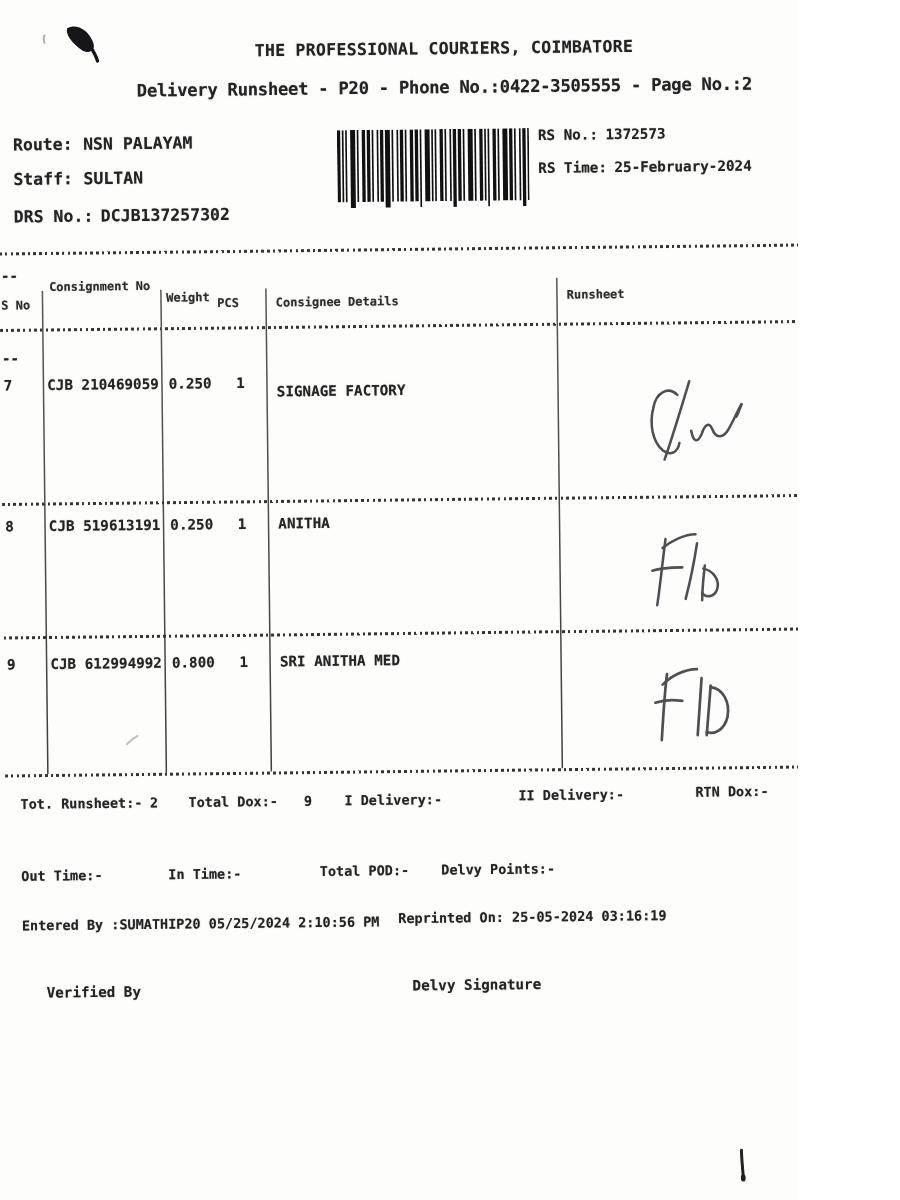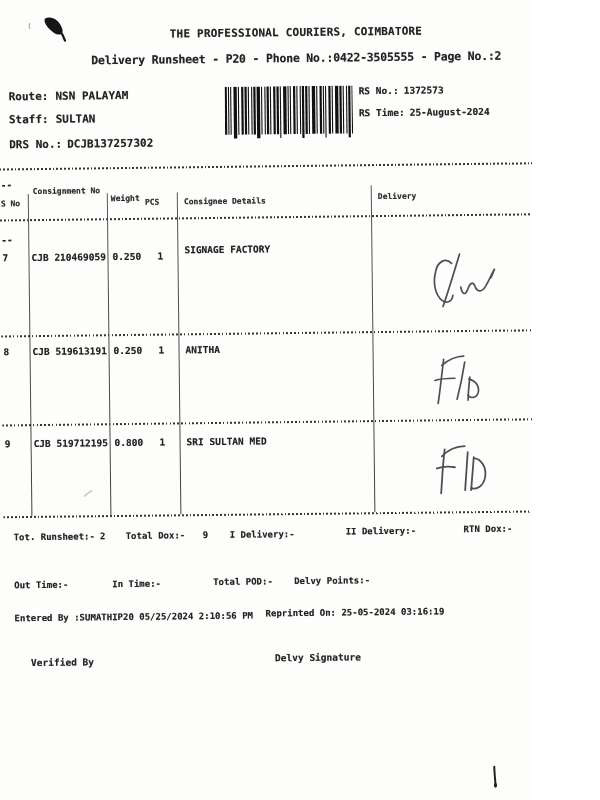--- a/index.html
+++ b/index.html
@@ -77,58 +77,58 @@
           <rect x="100" y="0" width="3" height="48" fill="#111111"></rect>
           <rect x="104" y="0" width="2" height="48" fill="#111111"></rect>
           <rect x="107" y="0" width="1" height="48" fill="#111111"></rect>
           <rect x="110" y="0" width="1" height="48" fill="#111111"></rect>
           <rect x="112" y="0" width="2" height="52" fill="#111111"></rect>
           <rect x="115" y="0" width="1" height="48" fill="#111111"></rect>
         </svg>
     </div>
 
     <div class="txt fs-rs" style="left:362px;top:87px"><span>RS No.:</span><span class="gap2">1372573</span></div>
-    <div class="txt fs-rs" style="left:362px;top:109px"><span>RS Time:</span><span class="gap2">25-August-2024</span></div>
+    <div class="txt fs-rs" style="left:362px;top:109px"><span>RS Time:</span><span class="gap2">25-February-2024</span></div>
 
     <div class="dash" style="top:165px"></div>
     <div class="txt fs-row" style="left:3px;top:177px">--</div>
     <div class="dash" style="top:216px"></div>
     <div class="txt fs-row" style="left:3px;top:232px">--</div>
 
     <div class="vline" style="left:30px;top:191px;height:322px"></div>
     <div class="vline" style="left:109px;top:191px;height:322px"></div>
     <div class="vline" style="left:179px;top:191px;height:322px"></div>
     <div class="vline" style="left:373px;top:186px;height:327px"></div>
 
     <span class="txt fs-th" style="left:3px;top:196px">S No</span>
     <span class="txt fs-th" style="left:35px;top:184px">Consignment No</span>
     <span class="txt fs-th" style="left:113px;top:192px">Weight</span>
     <span class="txt fs-th" style="left:147px;top:196px">PCS</span>
     <span class="txt fs-th" style="left:186px;top:196px">Consignee Details</span>
-    <span class="txt fs-th" style="left:380px;top:193px">Delivery</span>
+    <span class="txt fs-th" style="left:380px;top:193px">Runsheet</span>
 
     <span class="txt fs-row" style="left:4px;top:250px">7</span>
     <span class="txt fs-row" style="left:33px;top:250px">CJB 210469059</span>
     <span class="txt fs-row" style="left:114px;top:250px">0.250</span>
     <span class="txt fs-row" style="left:159px;top:250px">1</span>
-    <span class="txt fs-row" style="left:186px;top:244px">SIGNAGE FACTORY</span>
+    <span class="txt fs-row" style="left:186px;top:256px">SIGNAGE FACTORY</span>
     <div class="dash" style="top:332px"></div>
 
     <span class="txt fs-row" style="left:4px;top:344px">8</span>
     <span class="txt fs-row" style="left:33px;top:344px">CJB 519613191</span>
     <span class="txt fs-row" style="left:114px;top:344px">0.250</span>
     <span class="txt fs-row" style="left:159px;top:344px">1</span>
     <span class="txt fs-row" style="left:186px;top:344px">ANITHA</span>
     <div class="dash" style="top:421px"></div>
 
     <span class="txt fs-row" style="left:4px;top:436px">9</span>
-    <span class="txt fs-row" style="left:33px;top:436px">CJB 519712195</span>
+    <span class="txt fs-row" style="left:33px;top:436px">CJB 612994992</span>
     <span class="txt fs-row" style="left:114px;top:436px">0.800</span>
     <span class="txt fs-row" style="left:159px;top:436px">1</span>
-    <span class="txt fs-row" style="left:186px;top:436px">SRI SULTAN MED</span>
+    <span class="txt fs-row" style="left:186px;top:436px">SRI ANITHA MED</span>
     <div class="dash" style="top:513px"></div>
 
     <div class="txt fs-sum" style="left:12px;top:529px"><span>Tot. Runsheet:-</span><span class="gap2">2</span></div>
     <span class="txt fs-sum" style="left:124px;top:529px">Total Dox:-</span>
     <span class="txt fs-sum" style="left:201px;top:529px">9</span>
     <span class="txt fs-sum" style="left:228px;top:529px">I Delivery:-</span>
     <span class="txt fs-sum" style="left:344px;top:527px">II Delivery:-</span>
     <span class="txt fs-sum" style="left:462px;top:526px">RTN Dox:-</span>
 
     <span class="txt fs-sum" style="left:12px;top:577px">Out Time:-</span>

